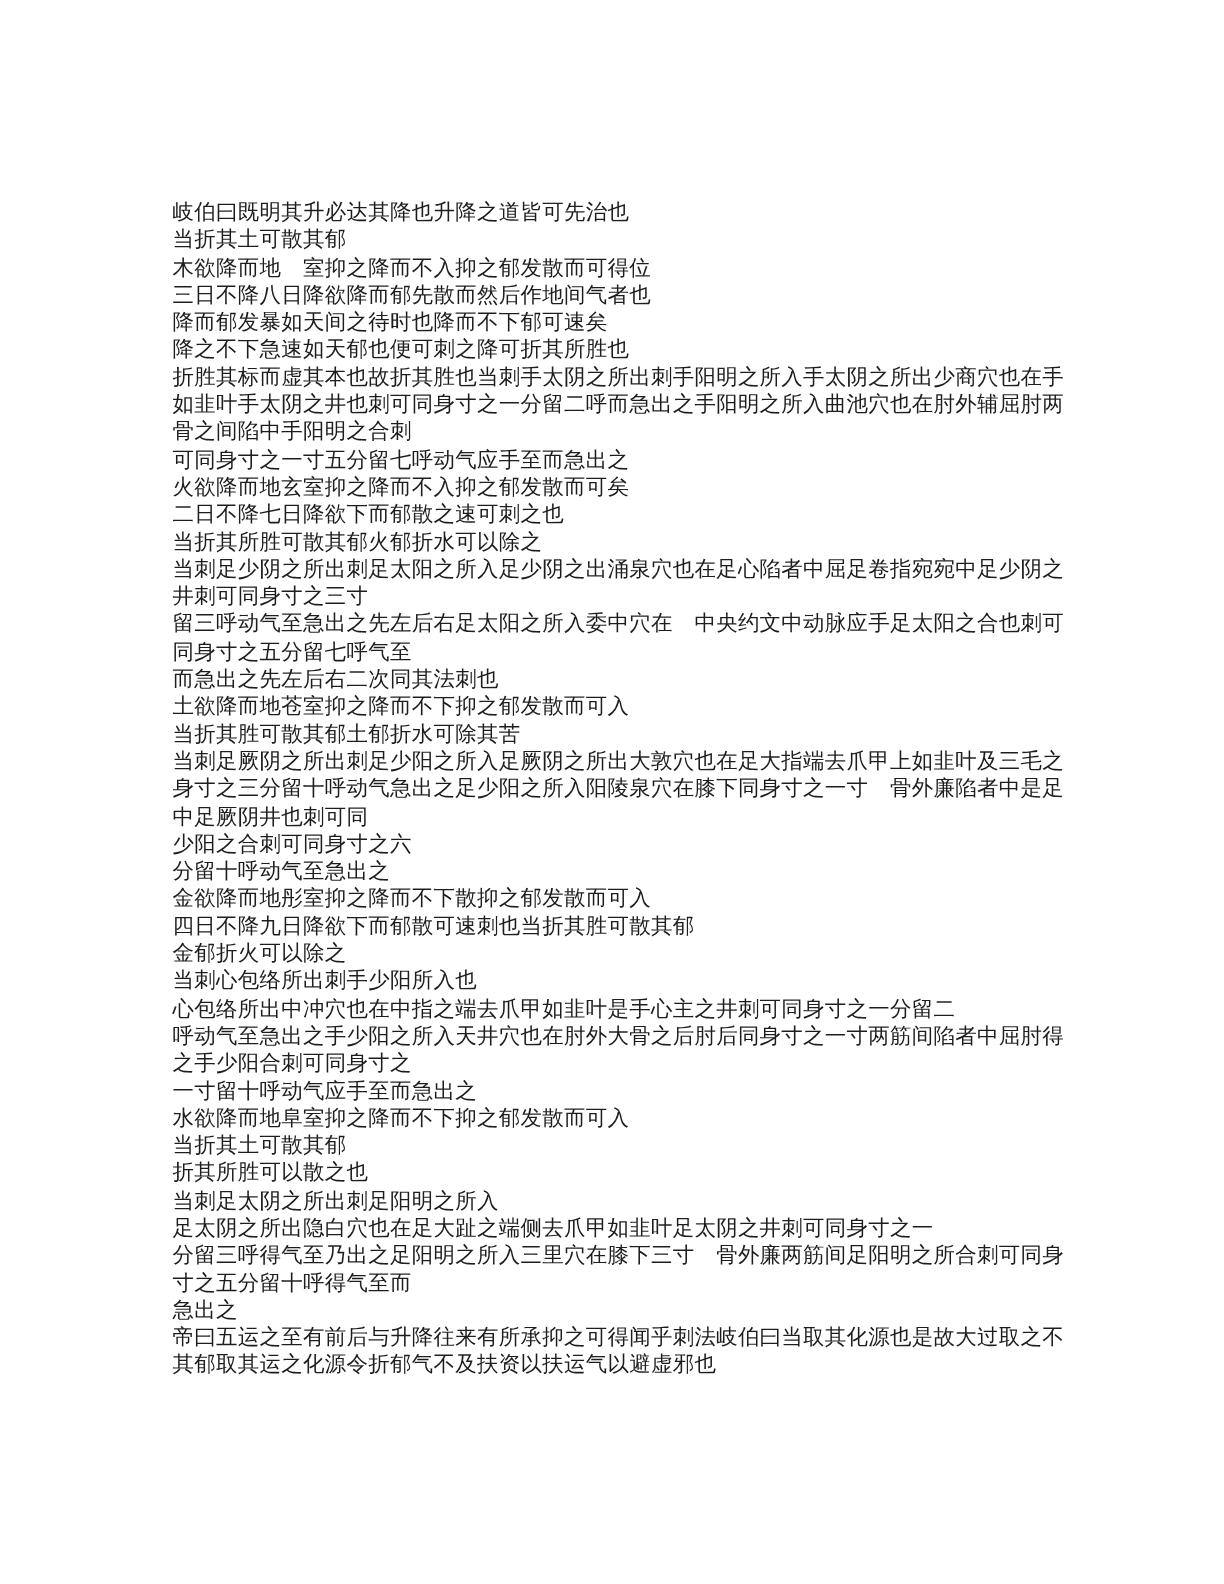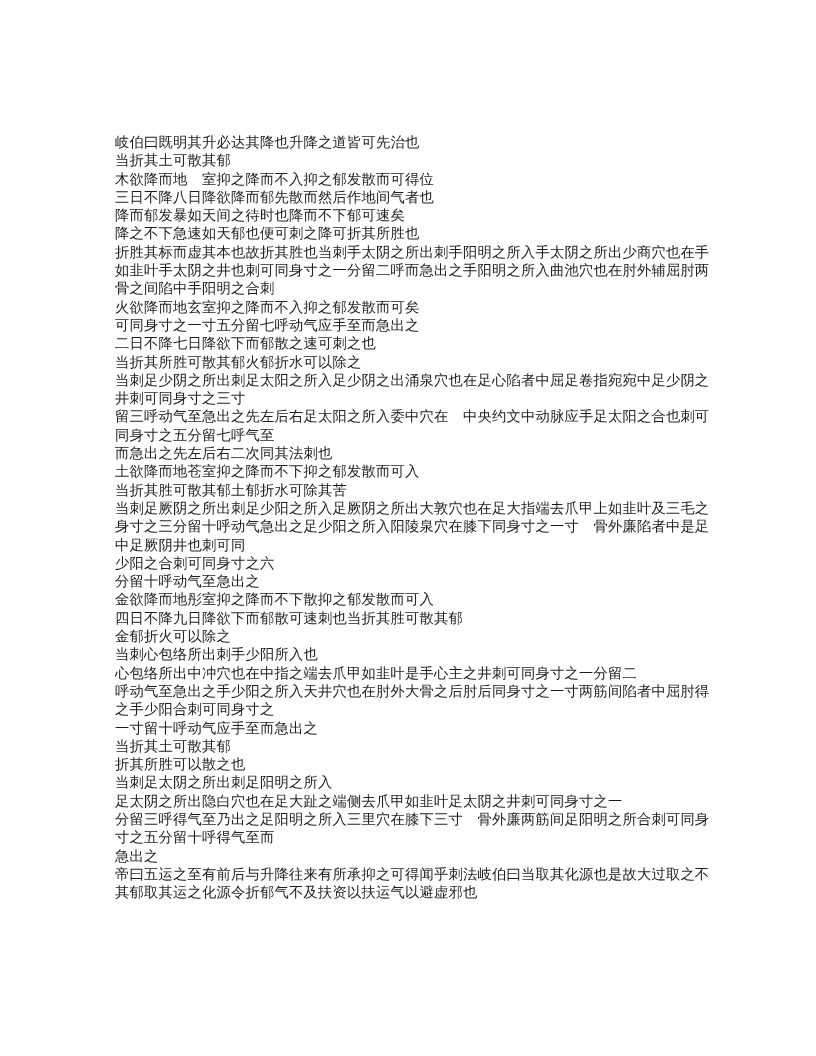--- a/index.html
+++ b/index.html
@@ -38,22 +38,22 @@
   <div class="text-block" id="text-block">
       <div class="line">岐伯曰既明其升必达其降也升降之道皆可先治也</div>
       <div class="line">当折其土可散其郁</div>
       <div class="line">木欲降而地　室抑之降而不入抑之郁发散而可得位</div>
       <div class="line">三日不降八日降欲降而郁先散而然后作地间气者也</div>
       <div class="line">降而郁发暴如天间之待时也降而不下郁可速矣</div>
       <div class="line">降之不下急速如天郁也便可刺之降可折其所胜也</div>
       <div class="line">折胜其标而虚其本也故折其胜也当刺手太阴之所出刺手阳明之所入手太阴之所出少商穴也在手</div>
       <div class="line">如韭叶手太阴之井也刺可同身寸之一分留二呼而急出之手阳明之所入曲池穴也在肘外辅屈肘两</div>
       <div class="line">骨之间陷中手阳明之合刺</div>
+      <div class="line">可同身寸之一寸五分留七呼动气应手至而急出之</div>
       <div class="line">火欲降而地玄室抑之降而不入抑之郁发散而可矣</div>
-      <div class="line">可同身寸之一寸五分留七呼动气应手至而急出之</div>
       <div class="line">二日不降七日降欲下而郁散之速可刺之也</div>
       <div class="line">当折其所胜可散其郁火郁折水可以除之</div>
       <div class="line">当刺足少阴之所出刺足太阳之所入足少阴之出涌泉穴也在足心陷者中屈足卷指宛宛中足少阴之</div>
       <div class="line">井刺可同身寸之三寸</div>
       <div class="line">留三呼动气至急出之先左后右足太阳之所入委中穴在　中央约文中动脉应手足太阳之合也刺可</div>
       <div class="line">同身寸之五分留七呼气至</div>
       <div class="line">而急出之先左后右二次同其法刺也</div>
       <div class="line">土欲降而地苍室抑之降而不下抑之郁发散而可入</div>
       <div class="line">当折其胜可散其郁土郁折水可除其苦</div>
       <div class="line">当刺足厥阴之所出刺足少阳之所入足厥阴之所出大敦穴也在足大指端去爪甲上如韭叶及三毛之</div>
@@ -62,20 +62,21 @@
       <div class="line">少阳之合刺可同身寸之六</div>
       <div class="line">分留十呼动气至急出之</div>
       <div class="line">金欲降而地彤室抑之降而不下散抑之郁发散而可入</div>
       <div class="line">四日不降九日降欲下而郁散可速刺也当折其胜可散其郁</div>
       <div class="line">金郁折火可以除之</div>
       <div class="line">当刺心包络所出刺手少阳所入也</div>
       <div class="line">心包络所出中冲穴也在中指之端去爪甲如韭叶是手心主之井刺可同身寸之一分留二</div>
       <div class="line">呼动气至急出之手少阳之所入天井穴也在肘外大骨之后肘后同身寸之一寸两筋间陷者中屈肘得</div>
       <div class="line">之手少阳合刺可同身寸之</div>
       <div class="line">一寸留十呼动气应手至而急出之</div>
+      <div class="line">水欲降而地阜室抑之降而不下抑之郁发散而可入</div>
       <div class="line">当折其土可散其郁</div>
       <div class="line">折其所胜可以散之也</div>
       <div class="line">当刺足太阴之所出刺足阳明之所入</div>
       <div class="line">足太阴之所出隐白穴也在足大趾之端侧去爪甲如韭叶足太阴之井刺可同身寸之一</div>
       <div class="line">分留三呼得气至乃出之足阳明之所入三里穴在膝下三寸　骨外廉两筋间足阳明之所合刺可同身</div>
       <div class="line">寸之五分留十呼得气至而</div>
       <div class="line">急出之</div>
       <div class="line">帝曰五运之至有前后与升降往来有所承抑之可得闻乎刺法岐伯曰当取其化源也是故大过取之不</div>
       <div class="line">其郁取其运之化源令折郁气不及扶资以扶运气以避虚邪也</div>
     </div>

